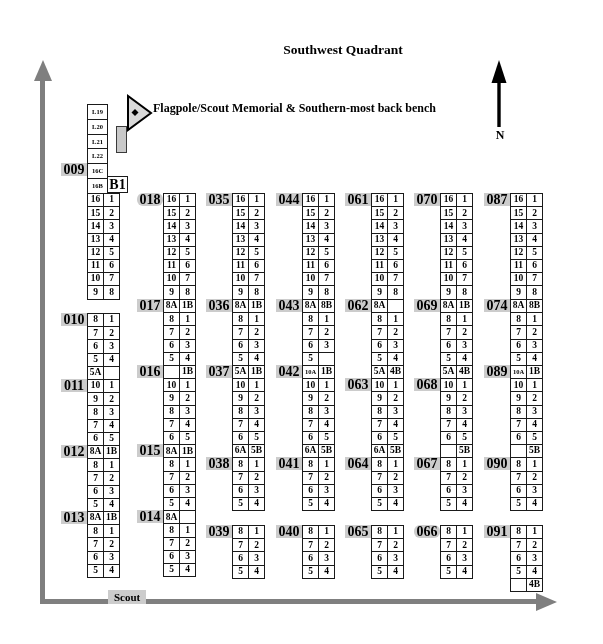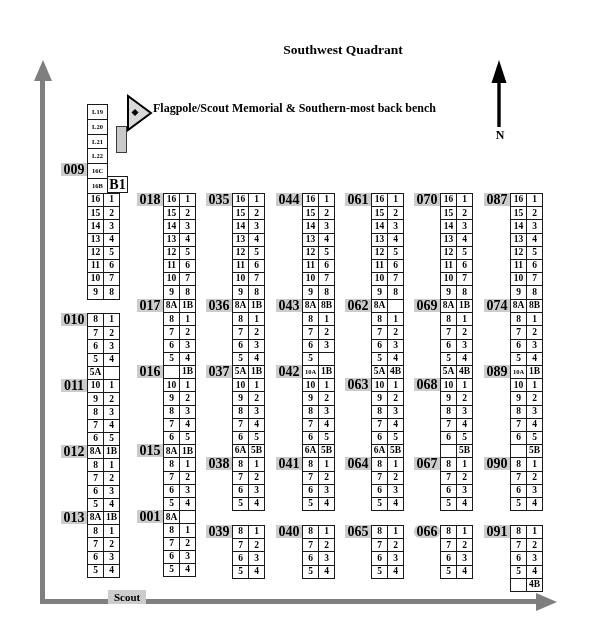--- a/index.html
+++ b/index.html
@@ -194,21 +194,21 @@
           <tr>
             <td>6</td>
             <td>3</td>
           </tr>
           <tr>
             <td>5</td>
             <td>4</td>
           </tr>
         </tbody>
       </table>
-      <div class="sec-label" style="left: 137px; top: 193px;">018</div>
+      <div class="sec-label" style="left: 137px; top: 193px; border-radius: 6px;">018</div>
       <table class="grid" style="left: 163px; top: 193px;">
         <tbody>
           <tr>
             <td>16</td>
             <td>1</td>
           </tr>
           <tr>
             <td>15</td>
             <td>2</td>
           </tr>
@@ -310,21 +310,21 @@
           <tr>
             <td>6</td>
             <td>3</td>
           </tr>
           <tr>
             <td>5</td>
             <td>4</td>
           </tr>
         </tbody>
       </table>
-      <div class="sec-label" style="left: 137px; top: 510.2px;">001</div>
+      <div class="sec-label" style="left: 137px; top: 510.2px;">014</div>
       <table class="grid" style="left: 163px; top: 510.2px;">
         <tbody>
           <tr>
             <td>8A</td>
             <td></td>
           </tr>
           <tr>
             <td>8</td>
             <td>1</td>
           </tr>

